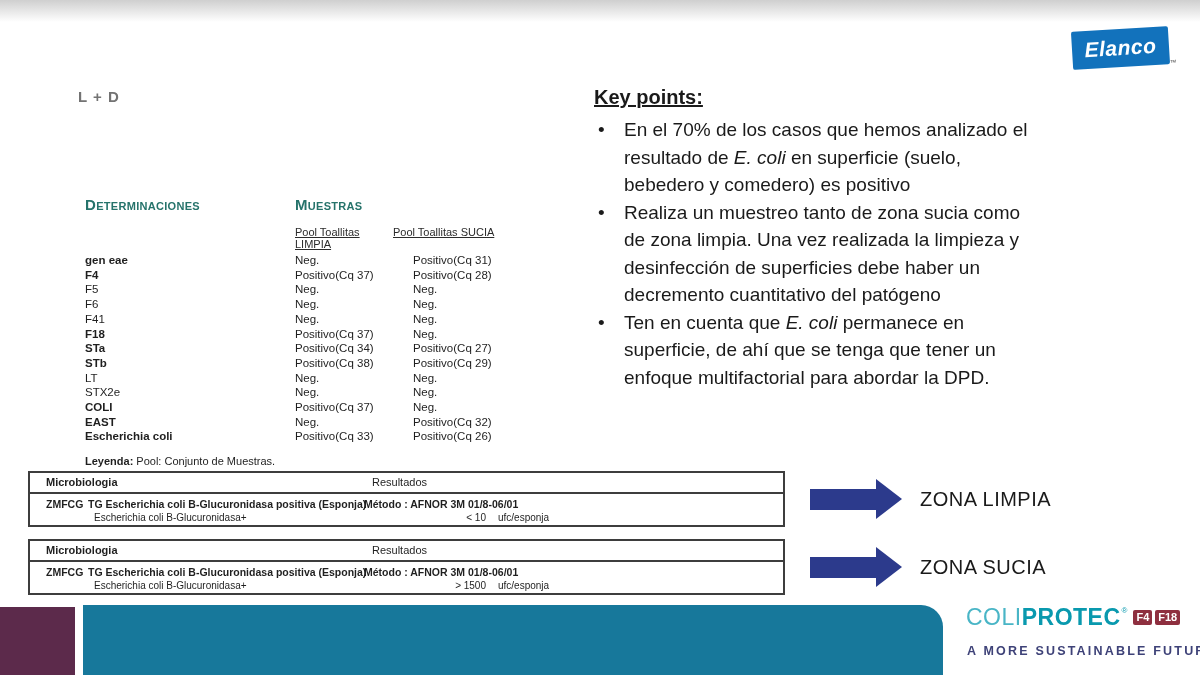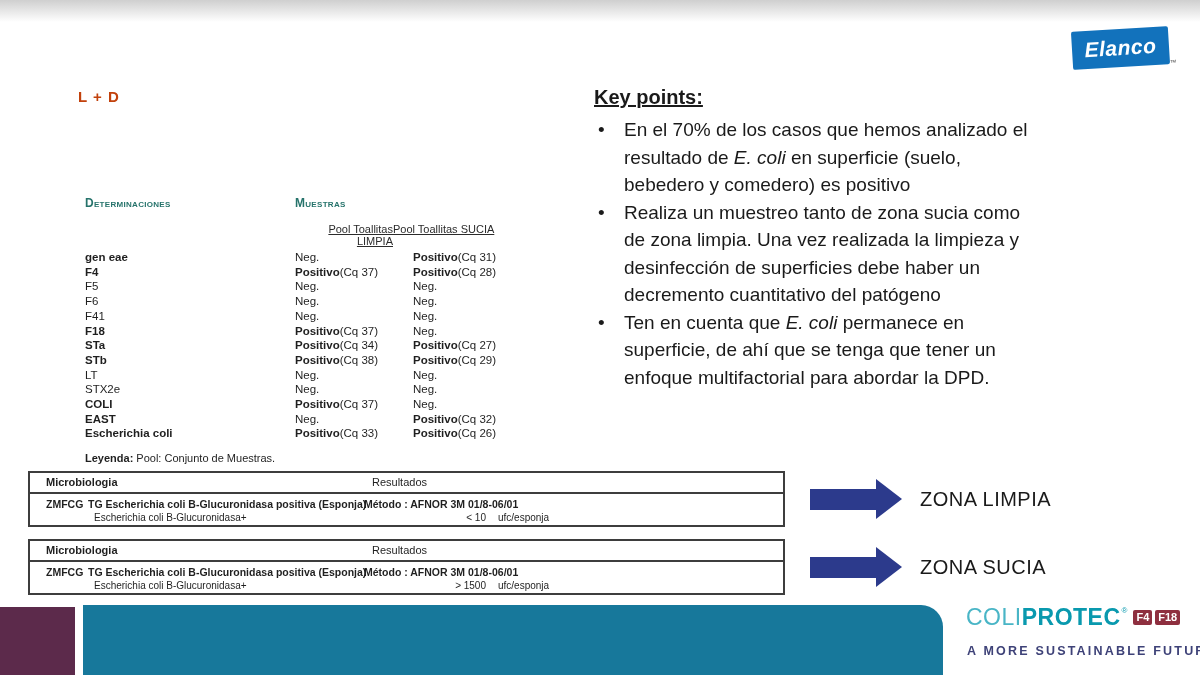--- a/index.html
+++ b/index.html
@@ -8,37 +8,37 @@
   .top-gradient{position:absolute;left:0;top:0;width:1200px;height:22px;
          background:linear-gradient(#cfcfcf,#ffffff);}
 
   
   .elanco{position:absolute;left:1072px;top:29px;width:97px;height:38px;background:#1272BC;
           transform:rotate(-3.5deg);border-radius:2px;display:flex;align-items:center;justify-content:center;}
   .elanco span{color:#fff;font-style:italic;font-weight:bold;font-size:21px;letter-spacing:0.5px;}
   .elanco .tm{position:absolute;right:-7px;bottom:-2px;font-size:7px;color:#555;font-style:normal;font-weight:normal;}
 
   
-  .lplusd{position:absolute;left:78px;top:88px;font-size:15px;font-weight:bold;color:#c2410c;letter-spacing:1px;}
+  .lplusd{position:absolute;left:78px;top:88px;font-size:15px;font-weight:bold;color:#737373;letter-spacing:1px;}
 
   
   .determ{position:absolute;left:85px;top:196px;width:480px;font-size:11px;}
   .d-heads{display:flex;}
-  .d-heads span{font-variant:small-caps;font-weight:bold;color:#26736B;font-size:12px;letter-spacing:0.3px;}
+  .d-heads span{font-variant:small-caps;font-weight:bold;color:#26736B;font-size:15px;letter-spacing:0.3px;}
   .d-h1{width:210px;}
   .d-colheads{display:flex;margin-top:13px;margin-left:210px;}
   .d-colheads span{text-decoration:underline;color:#2b2b2b;font-size:11px;}
-  .d-colheads span:first-child{width:98px;text-align:right;}
+  .d-colheads span:first-child{width:98px;}
   .d-rows{margin-top:3px;}
   .d-row{display:flex;line-height:14.7px;font-size:11.5px;}
   .d-row .c-name{width:210px;}
   .d-row .c-val{width:118px;}
   .d-row .c-val:last-child{width:150px;}
   .bold{font-weight:bold;}
-  .d-row b{font-weight:bold;}
+  .d-row b{font-weight:normal;}
   .d-legend{margin-top:11px;font-size:11px;}
   .d-legend b{font-weight:bold;}
 
   
   .keypoints{position:absolute;left:594px;top:86px;width:452px;color:#1a1a1a;}
   .kp-title{font-size:20px;font-weight:bold;text-decoration:underline;margin-bottom:7px;}
   .kp-list{margin:0;padding:0 0 0 30px;list-style:none;}
   .kp-list li{position:relative;font-size:19px;line-height:27.5px;}
   .kp-list li::before{content:"\2022";position:absolute;left:-26px;top:0;font-size:19px;}
   .kp-list li em{font-style:italic;}

